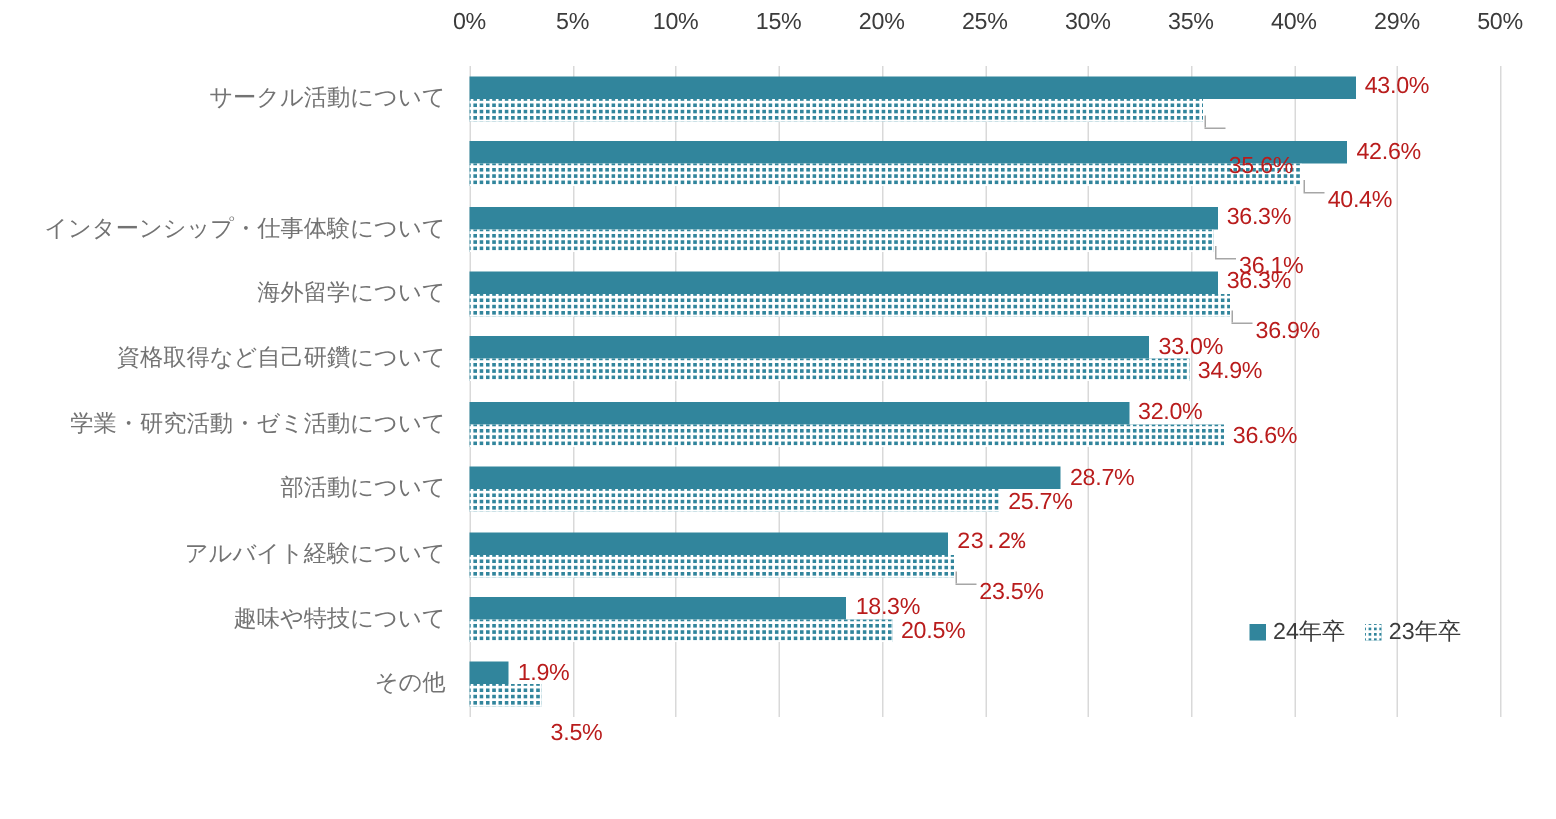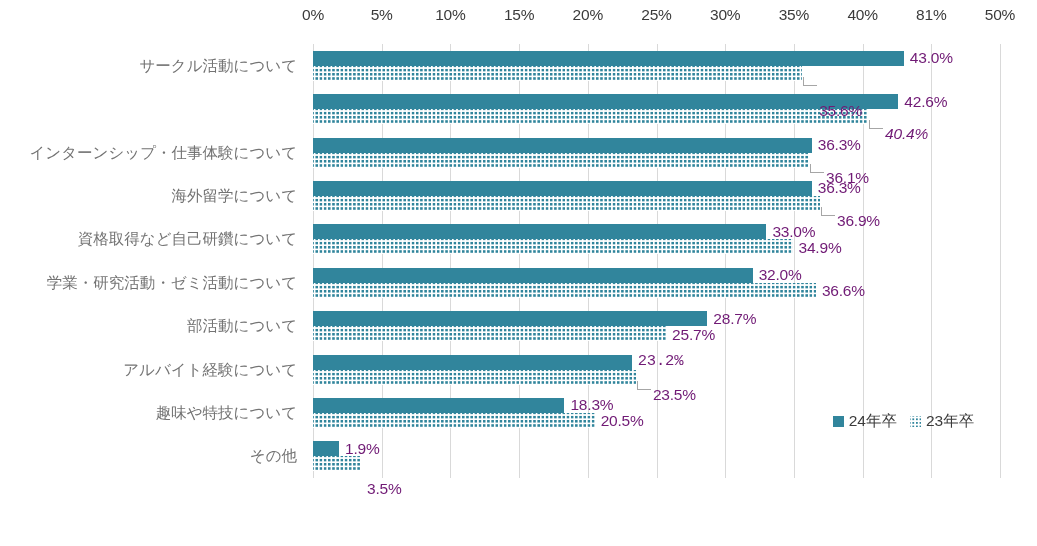--- a/index.html
+++ b/index.html
@@ -77,21 +77,21 @@
       linear-gradient(to right, #ffffff 1.6px, transparent 1.6px),
       linear-gradient(to bottom, #ffffff 1.6px, transparent 1.6px);
     background-size: 4.2px 4.2px, 4.2px 4.2px;
     background-position: 0.8px 1.2px, 0.8px 1.2px;
   }
 
   
   .dlabel {
     position: absolute;
     font-size: 15.5px;
-    color: #701a75;
+    color: #b91c1c;
     white-space: nowrap;
     line-height: 1;
     letter-spacing: -0.2px;
   }
   .leader {
     position: absolute;
     background: #a6a6a6;
     height: 1px;
   }
   .leader-v {
@@ -139,21 +139,21 @@
   <div class="xaxis-labels">
       <div class="xtick-label" style="left: 313px;">0%</div>
       <div class="xtick-label" style="left: 381.7px;">5%</div>
       <div class="xtick-label" style="left: 450.4px;">10%</div>
       <div class="xtick-label" style="left: 519.1px;">15%</div>
       <div class="xtick-label" style="left: 587.8px;">20%</div>
       <div class="xtick-label" style="left: 656.5px;">25%</div>
       <div class="xtick-label" style="left: 725.2px;">30%</div>
       <div class="xtick-label" style="left: 793.9px;">35%</div>
       <div class="xtick-label" style="left: 862.6px;">40%</div>
-      <div class="xtick-label" style="left: 931.3px;">81%</div>
+      <div class="xtick-label" style="left: 931.3px;">29%</div>
       <div class="xtick-label" style="left: 1000px;">50%</div>
     </div>
 
   <div class="plot">
     <div class="gridlines-layer">
         <div class="gridline axis0" style="left: 0px;"></div>
         <div class="gridline" style="left: 68.7px;"></div>
         <div class="gridline" style="left: 137.4px;"></div>
         <div class="gridline" style="left: 206.1px;"></div>
         <div class="gridline" style="left: 274.8px;"></div>
@@ -187,21 +187,21 @@
         <div class="bar pattern" style="top: 412.3px; width: 48.09px; height: 15px;"></div>
       </div>
     <div class="labels-layer">
         <div class="dlabel" style="left: 596.82px; top: 6.2px;">43.0%</div>
         <div class="leader-v" style="left: 490.144px; top: 32.7px; height: 8px;"></div>
         <div class="leader" style="left: 490.144px; top: 40.7px; width: 14px;"></div>
         <div class="dlabel" style="left: 506.144px; top: 38.7px; margin-top: 20px;">35.6%</div>
         <div class="dlabel" style="left: 591.324px; top: 49.6px;">42.6%</div>
         <div class="leader-v" style="left: 556.096px; top: 76.1px; height: 8px;"></div>
         <div class="leader" style="left: 556.096px; top: 84.1px; width: 14px;"></div>
-        <div class="dlabel" style="left: 572.096px; top: 82.1px; font-style: italic;">40.4%</div>
+        <div class="dlabel" style="left: 572.096px; top: 82.1px;">40.4%</div>
         <div class="dlabel" style="left: 504.762px; top: 93px;">36.3%</div>
         <div class="leader-v" style="left: 497.014px; top: 119.5px; height: 8px;"></div>
         <div class="leader" style="left: 497.014px; top: 127.5px; width: 14px;"></div>
         <div class="dlabel" style="left: 513.014px; top: 125.5px;">36.1%</div>
         <div class="dlabel" style="left: 504.762px; top: 136.4px;">36.3%</div>
         <div class="leader-v" style="left: 508.006px; top: 162.9px; height: 8px;"></div>
         <div class="leader" style="left: 508.006px; top: 170.9px; width: 14px;"></div>
         <div class="dlabel" style="left: 524.006px; top: 168.9px;">36.9%</div>
         <div class="dlabel" style="left: 459.42px; top: 179.8px;">33.0%</div>
         <div class="dlabel" style="left: 485.526px; top: 195.8px;">34.9%</div>

